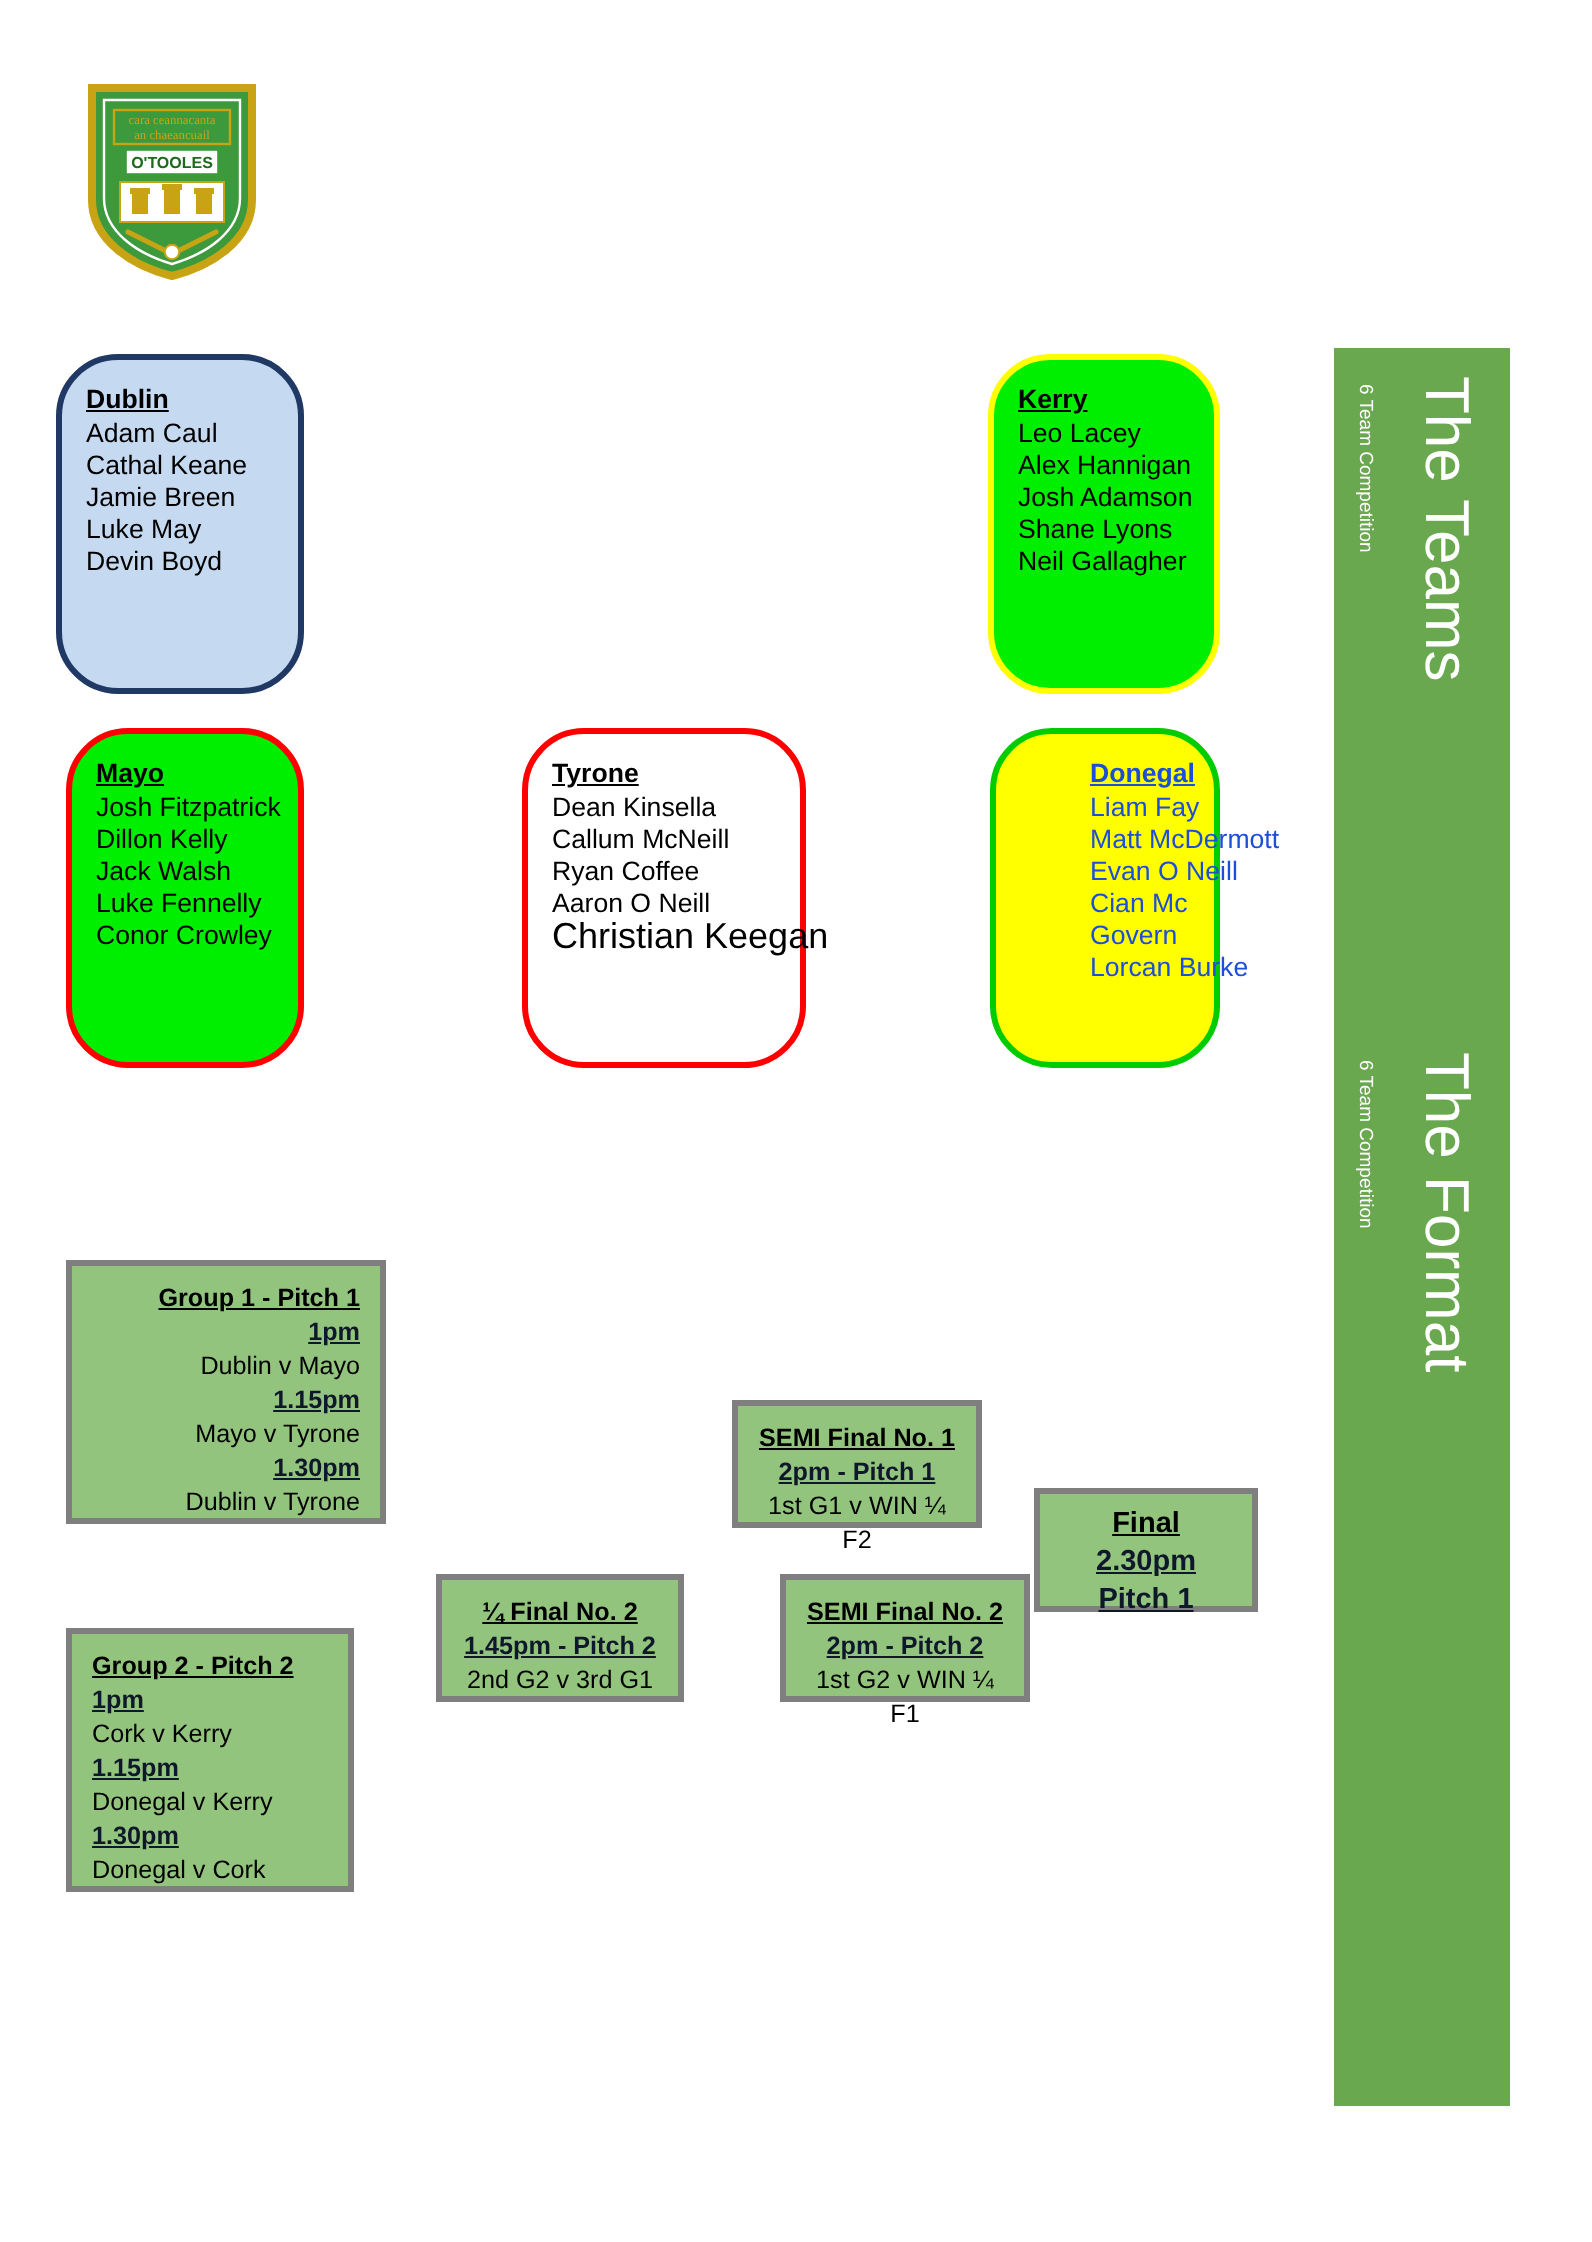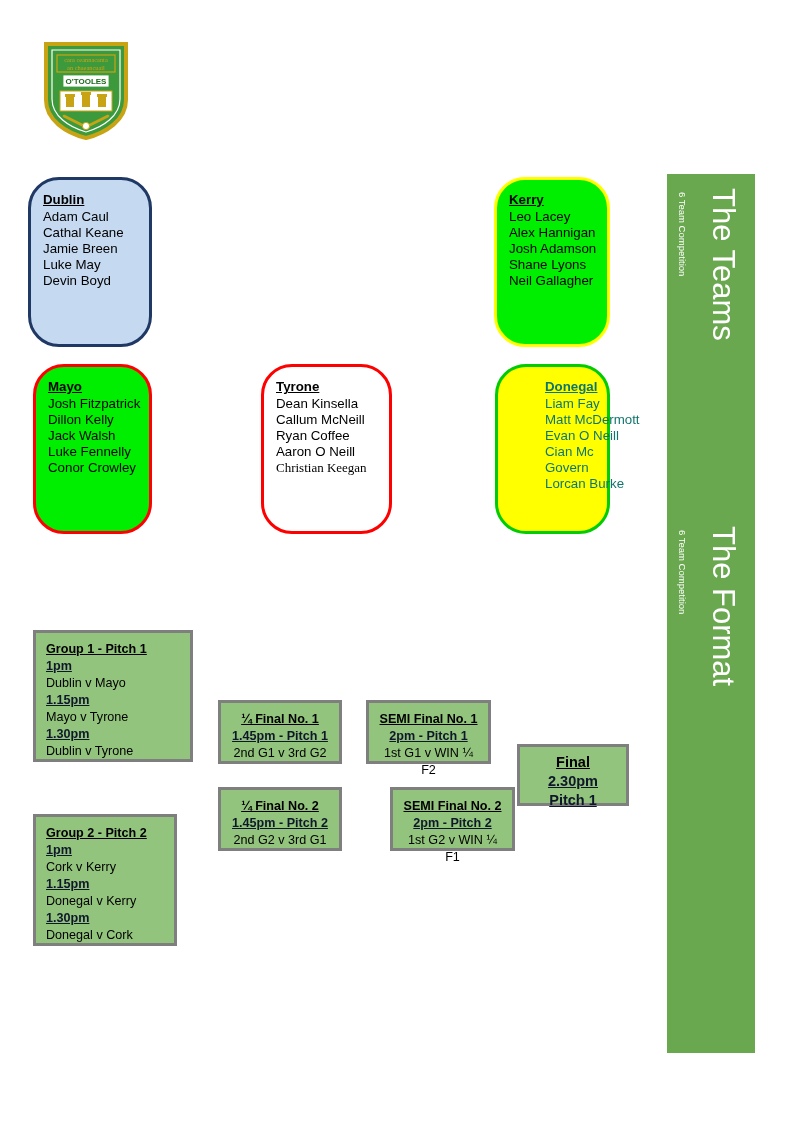--- a/index.html
+++ b/index.html
@@ -40,21 +40,21 @@
     color: #000000;
     border-radius: 31px;
   }
   .team-card .team-name {
     font-weight: bold;
     text-decoration: underline;
     display: block;
     margin-bottom: 1px;
   }
   .team-card .player { display: block; white-space: nowrap; }
-  .team-card .player.small { font-size: 13px; font-family: Liberation Serif, serif; }
+  .team-card .player.small { font-size: 18px; }
 
   
   .fix-box {
     position: absolute;
     box-sizing: border-box;
     background: #93c47d;
     border: 3px solid #7f7f7f;
     color: #000000;
     font-size: 12.6px;
     line-height: 17px;
@@ -168,64 +168,59 @@
 
   <div class="team-card" style="left:494px; top:177px; width:116px; height:170px; background:#00ee00; border:3px solid #ffff00; color:#000;">
     <span class="team-name">Kerry</span>
     <span class="player">Leo Lacey</span>
     <span class="player">Alex Hannigan</span>
     <span class="player">Josh Adamson</span>
     <span class="player">Shane Lyons</span>
     <span class="player">Neil Gallagher</span>
   </div>
 
-  <div class="team-card" style="left:261px; top:364px; width:131px; height:170px; background:#ffffff; border:3px solid #fe0000; color:#000;">
+  <div class="team-card" style="left:261px; top:364px; width:142px; height:170px; background:#ffffff; border:3px solid #fe0000; color:#000;">
     <span class="team-name">Tyrone</span>
     <span class="player">Dean Kinsella</span>
     <span class="player">Callum McNeill</span>
     <span class="player">Ryan Coffee</span>
     <span class="player">Aaron O Neill</span>
     <span class="player small">Christian Keegan</span>
   </div>
 
-  <div class="team-card" style="left:495px; top:364px; width:115px; height:170px; background:#ffff00; border:3px solid #00cc00; color:#0f766e;padding-left:47px;">
+  <div class="team-card" style="left:495px; top:364px; width:115px; height:170px; background:#ffff00; border:3px solid #00cc00; color:#1d4ed8;padding-left:47px;">
     <span class="team-name">Donegal</span>
     <span class="player">Liam Fay</span>
     <span class="player">Matt McDermott</span>
     <span class="player">Evan O Neill</span>
     <span class="player">Cian Mc</span>
     <span class="player">Govern</span>
     <span class="player">Lorcan Burke</span>
   </div>
 
-  <div class="fix-box" style="left:33px; top:630px; width:160px; height:132px;">
+  <div class="fix-box" style="left:33px; top:630px; width:160px; height:132px;text-align:right;">
     <span class="hdr">Group 1 - Pitch 1</span>
     <span class="time">1pm</span>
     <span class="match">Dublin v Mayo</span>
     <span class="time">1.15pm</span>
     <span class="match">Mayo v Tyrone</span>
     <span class="time">1.30pm</span>
     <span class="match">Dublin v Tyrone</span>
   </div>
 
   <div class="fix-box" style="left:33px; top:814px; width:144px; height:132px;">
     <span class="hdr">Group 2 - Pitch 2</span>
     <span class="time">1pm</span>
     <span class="match">Cork v Kerry</span>
     <span class="time">1.15pm</span>
     <span class="match">Donegal v Kerry</span>
     <span class="time">1.30pm</span>
     <span class="match">Donegal v Cork</span>
   </div>
 
-  <div class="fix-box centered" style="left:218px; top:700px; width:124px; height:64px;">
-    <span class="hdr">¼ Final No. 1</span>
-    <span class="time">1.45pm - Pitch 1</span>
-    <span class="match">2nd G1 v 3rd G2</span>
-  </div>
 
   <div class="fix-box centered" style="left:218px; top:787px; width:124px; height:64px;">
     <span class="hdr">¼ Final No. 2</span>
     <span class="time">1.45pm - Pitch 2</span>
     <span class="match">2nd G2 v 3rd G1</span>
   </div>
 
   <div class="fix-box centered" style="left:366px; top:700px; width:125px; height:64px;">
     <span class="hdr">SEMI Final No. 1</span>
     <span class="time">2pm - Pitch 1</span>

